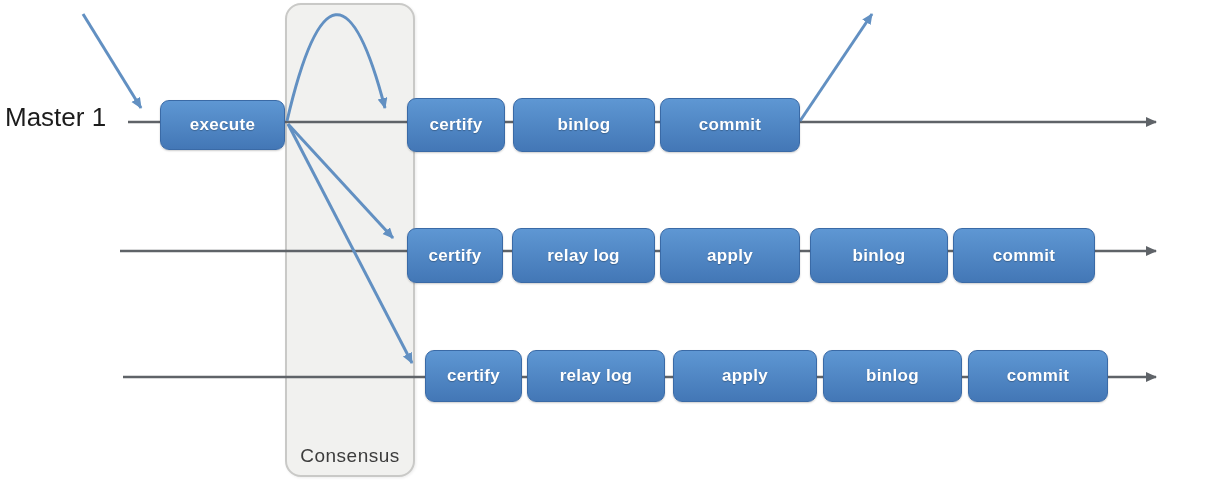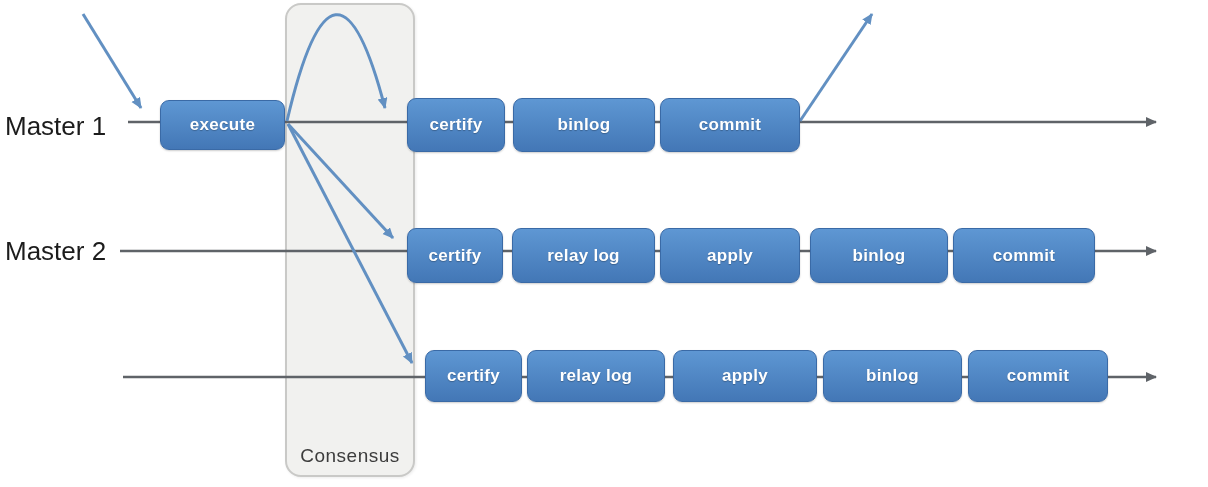--- a/index.html
+++ b/index.html
@@ -90,22 +90,21 @@
     <line class="gline" x1="120" y1="251" x2="1156" y2="251" marker-end="url(#mg)"></line>
     <line class="gline" x1="123" y1="377" x2="1156" y2="377" marker-end="url(#mg)"></line>
 
     <path class="barrow" d="M83,14 L141,108" marker-end="url(#mb)"></path>
     <path class="barrow" d="M287,121 Q335,-85 385,108" marker-end="url(#mb)"></path>
     <path class="barrow" d="M288,124 L393,238" marker-end="url(#mb)"></path>
     <path class="barrow" d="M288,124 L412,363" marker-end="url(#mb)"></path>
     <path class="barrow" d="M800,121 L872,14" marker-end="url(#mb)"></path>
   </svg>
 
-  <div class="row-label" style="top:111px;">Master 1</div>
-  <div class="row-label" style="top:236px;">Master 2</div>
+  <div class="row-label" style="top:102px;">Master 1</div>
 
   <div class="step-box" style="left:160px;top:100px;width:125px;height:50px;">execute</div>
   <div class="step-box" style="left:407px;top:98px;width:98px;height:54px;">certify</div>
   <div class="step-box" style="left:513px;top:98px;width:142px;height:54px;">binlog</div>
   <div class="step-box" style="left:660px;top:98px;width:140px;height:54px;">commit</div>
 
   <div class="step-box" style="left:407px;top:228px;width:96px;height:55px;">certify</div>
   <div class="step-box" style="left:512px;top:228px;width:143px;height:55px;">relay log</div>
   <div class="step-box" style="left:660px;top:228px;width:140px;height:55px;">apply</div>
   <div class="step-box" style="left:810px;top:228px;width:138px;height:55px;">binlog</div>

